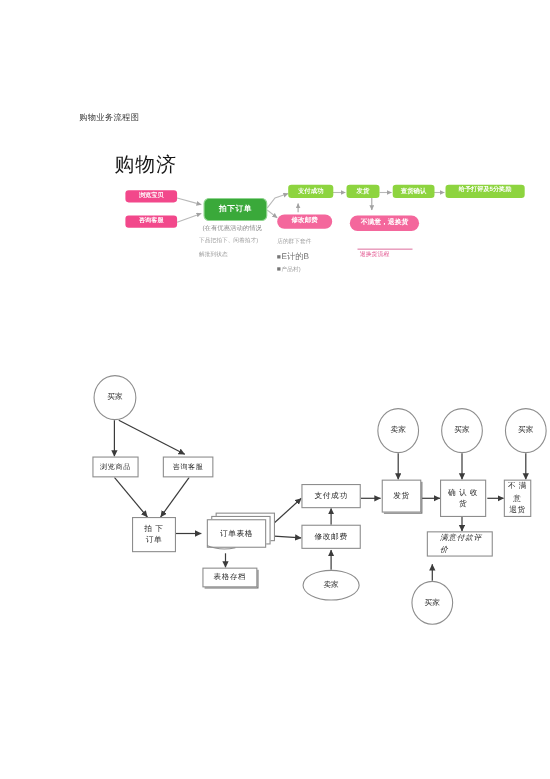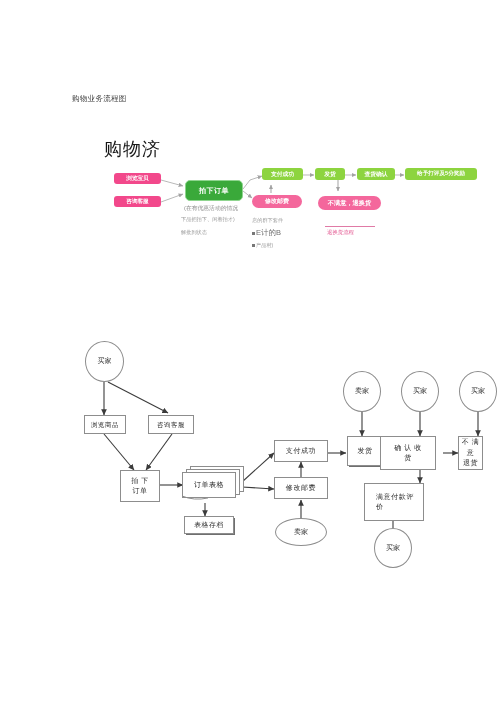--- a/index.html
+++ b/index.html
@@ -13,21 +13,21 @@
     position: relative;
     overflow: hidden;
     font-family: "Liberation Serif", "DejaVu Serif", serif;
     color: #1a1a1a;
   }
 
   
   #doc-caption {
     position: absolute;
     left: 72px;
-    top: 94px;
+    top: 102px;
     font-size: 7.5px;
     letter-spacing: 0.3px;
     color: #3b3b3b;
     font-family: "Liberation Sans", "DejaVu Sans", sans-serif;
   }
   #doc-title {
     position: absolute;
     left: 104px;
     top: 137px;
     font-size: 18px;
@@ -282,21 +282,21 @@
 
     <div class="mbox" style="left:148px;top:415px;width:46px;height:19px;font-size:6.4px;">
       <span>咨询客服</span>
     </div>
 
     <div class="mbox" style="left:120px;top:470px;width:40px;height:32px;justify-content:center;">
       <span style="white-space:pre-line;">拍 下
 订单</span>
     </div>
 
-    <div class="mstack" style="left:182px;top:466px;width:40px;height:38px;">
+    <div class="mstack" style="left:188px;top:466px;width:40px;height:38px;">
       <div style="position:absolute;left:8px;top:0;width:52px;height:24px;border:1px solid #8d8d8d;background:#fff;"></div>
       <div style="position:absolute;left:4px;top:3px;width:52px;height:24px;border:1px solid #8d8d8d;background:#fff;"></div>
       <div style="position:absolute;left:0;top:6px;width:52px;height:24px;border:1px solid #8d8d8d;background:#fff;display:flex;align-items:center;justify-content:center;font-size:7px;letter-spacing:0.5px;">
         <span>订单表格</span>
       </div>
       <svg width="62" height="38" style="position:absolute;left:0;top:0;">
         <path d="M0,30 Q12,35 26,32" stroke="#8d8d8d" stroke-width="1" fill="none"></path>
       </svg>
     </div>
 
@@ -309,29 +309,29 @@
     </div>
 
     <div class="mbox" style="left:274px;top:477px;width:54px;height:22px;">
       <span>修改邮费</span>
     </div>
 
     <div class="mbox shadowed" style="left:347px;top:436px;width:36px;height:30px;">
       <span>发货</span>
     </div>
 
-    <div class="mbox" style="left:380px;top:436px;width:56px;height:34px;">
+    <div class="mbox" style="left:400px;top:436px;width:42px;height:34px;">
       <span style="white-space:pre-line;">确 认 收
 货</span>
     </div>
 
     <div class="mbox" style="left:458px;top:436px;width:25px;height:34px;">
       <span style="white-space:pre-line;">不 满 意
 退货</span>
     </div>
 
-    <div class="mbox" style="left:364px;top:483px;width:60px;height:38px;">
+    <div class="mbox" style="left:388px;top:483px;width:60px;height:23px;font-style:italic;">
       <span style="white-space:pre-line;text-align:left;padding-left:2px;">满意付款评
 价</span>
     </div>
   </div>
 
 </div>
 
 </body></html>

